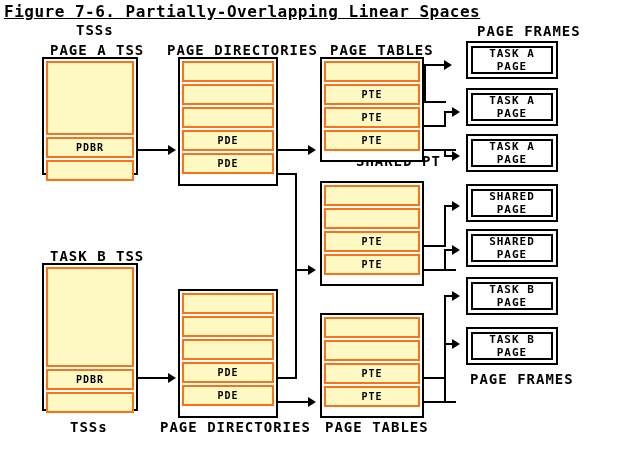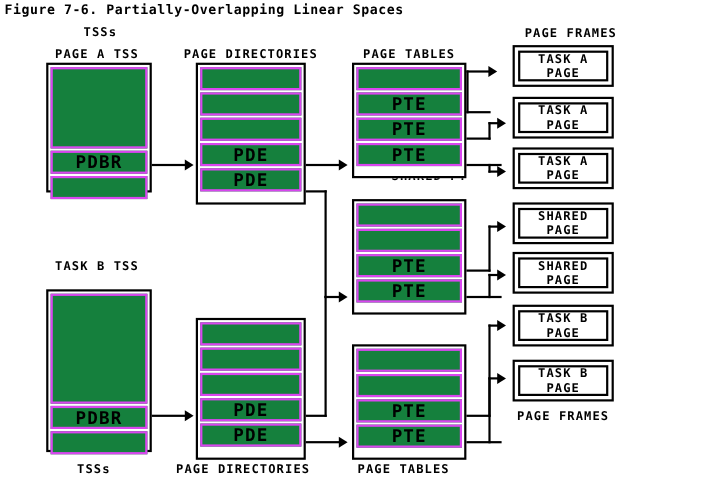--- a/index.html
+++ b/index.html
@@ -1,29 +1,29 @@
 <!DOCTYPE html>
 <html><head>
 <meta charset="utf-8">
 <style>
   html,body{margin:0;padding:0;background:#ffffff;}
   body{width:640px;height:456px;position:relative;overflow:hidden;
        font-family:"DejaVu Sans Mono","Liberation Mono",monospace;
        font-weight:bold;color:#000000;}
 
-  .lbl{position:absolute;font-size:11px;letter-spacing:1px;white-space:nowrap;line-height:12px;}
-  .title{position:absolute;left:4px;top:2px;font-size:12px;letter-spacing:0.5px;white-space:nowrap;}
+  .lbl{position:absolute;font-size:14px;letter-spacing:1px;white-space:nowrap;line-height:12px;}
+  .title{position:absolute;left:4px;top:2px;font-size:16px;letter-spacing:0.5px;white-space:nowrap;text-decoration:underline;}
 
   
   .frame{position:absolute;border:2px solid #000;background:#fff;box-sizing:border-box;padding:2px;}
 
   
-  .cell{border:2px solid #d946ef;box-sizing:border-box;background:#15803d;
+  .cell{border:2px solid #f97316;box-sizing:border-box;background:#fef9c3;
         display:flex;align-items:center;justify-content:center;
-        font-size:16px;letter-spacing:1px;line-height:11px;}
+        font-size:10px;letter-spacing:1px;line-height:11px;}
   .stack > .cell + .cell{margin-top:2px;}
 
   
   .pf{position:absolute;border:2px solid #000;background:#fff;box-sizing:border-box;padding:3px;}
   .pf .inner{border:2px solid #000;box-sizing:border-box;height:100%;width:100%;
              display:flex;flex-direction:column;align-items:center;justify-content:center;
              font-size:11px;letter-spacing:1px;line-height:13px;}
 
   
   .h{position:absolute;height:2px;background:#000;}
@@ -37,21 +37,21 @@
 
 <div class="title">Figure 7-6. Partially-Overlapping Linear Spaces</div>
 
 <div class="lbl" style="left:76px;top:24px;">TSSs</div>
 <div class="lbl" style="left:50px;top:44px;">PAGE A TSS</div>
 <div class="lbl" style="left:167px;top:44px;">PAGE DIRECTORIES</div>
 <div class="lbl" style="left:330px;top:44px;">PAGE TABLES</div>
 <div class="lbl" style="left:477px;top:25px;">PAGE FRAMES</div>
 <div class="lbl" style="left:356px;top:155px;">SHARED PT</div>
 
-<div class="lbl" style="left:50px;top:236px;">TASK B TSS</div>
+<div class="lbl" style="left:50px;top:250px;">TASK B TSS</div>
 <div class="lbl" style="left:70px;top:421px;">TSSs</div>
 <div class="lbl" style="left:160px;top:421px;">PAGE DIRECTORIES</div>
 <div class="lbl" style="left:325px;top:421px;">PAGE TABLES</div>
 <div class="lbl" style="left:470px;top:373px;">PAGE FRAMES</div>
 
 <div class="frame stack" style="left:42px;top:57px;width:96px;height:118px;">
   <div class="cell" style="height:74px;"></div>
   <div class="cell" style="height:21px;">PDBR</div>
   <div class="cell" style="height:21px;"></div>
 </div>

